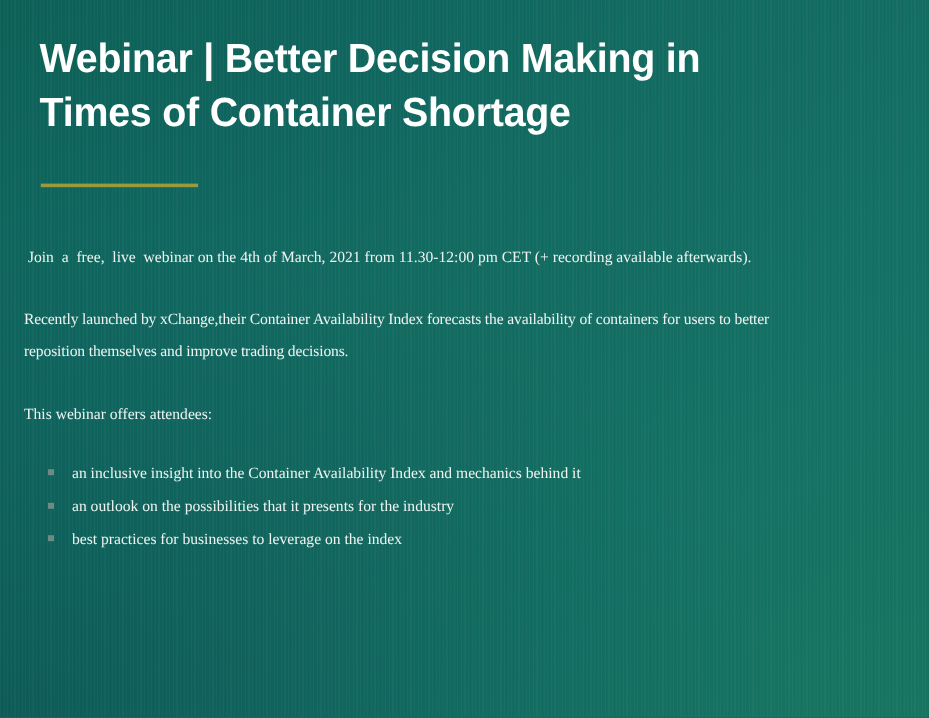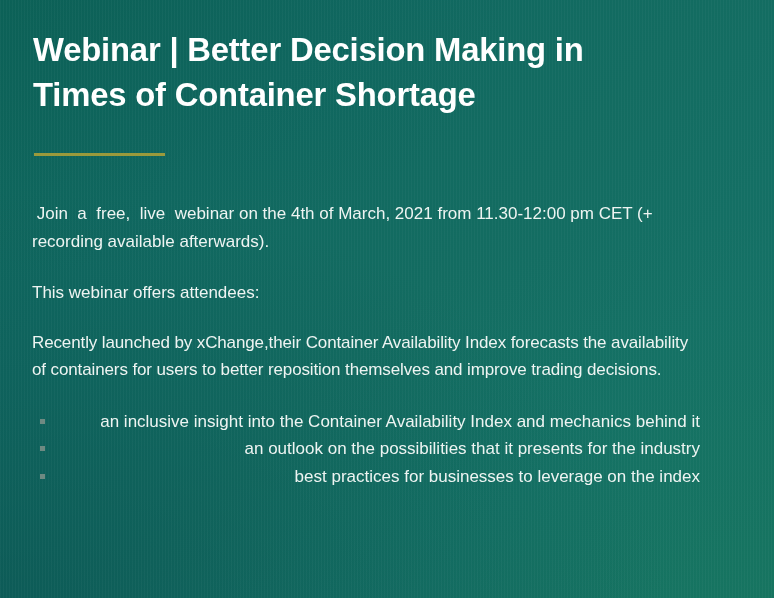--- a/index.html
+++ b/index.html
@@ -87,48 +87,47 @@
     top: 153px;
     width: 131px;
     height: 3px;
     background: #9a9a3c;
     border: 0;
     margin: 0;
   }
 
   .body-block {
     position: absolute;
-    left: 32px;
+    left: 20px;
     top: 200px;
     width: 668px;
     color: #eef4f2;
-    font-family: Liberation Sans, sans-serif;
-    font-size: 17px;
+    font-family: Liberation Serif, serif;
+    font-size: 13px;
     line-height: 27.5px;
     font-weight: normal;
   }
 
   .para {
     margin: 0 0 24px 0;
     white-space: pre-wrap;
   }
 
   .para.tight {
     letter-spacing: -0.12px;
   }
 
   .para-last {
     margin: 0 0 22px 0;
   }
 
   ul.bullets {
     list-style: none;
-    margin: 0;
+    margin: 12px;
     padding: 0;
-    text-align: right;
   }
 
   ul.bullets li {
     position: relative;
     padding-left: 20px;
     margin: 0 0 0 8px;
     line-height: 27.5px;
   }
 
   ul.bullets li .marker {
@@ -153,23 +152,23 @@
 
     <h1 class="heading">Webinar | Better Decision Making in
 Times of Container Shortage</h1>
 
     <hr class="divider">
 
     <div class="body-block">
 
       <p class="para"> Join  a  free,  live  webinar on the 4th of March, 2021 from 11.30-12:00 pm CET (+ recording available afterwards).</p>
 
+      <p class="para tight">Recently launched by xChange,their Container Availability Index forecasts the availability of containers for users to better reposition themselves and improve trading decisions.</p>
+
       <p class="para para-last">This webinar offers attendees:</p>
-
-      <p class="para tight">Recently launched by xChange,their Container Availability Index forecasts the availability of containers for users to better reposition themselves and improve trading decisions.</p>
 
       <ul class="bullets">
         <li>
           <span class="marker"></span>
           <span class="txt">an inclusive insight into the Container Availability Index and mechanics behind it</span>
         </li>
         <li>
           <span class="marker"></span>
           <span class="txt">an outlook on the possibilities that it presents for the industry</span>
         </li>

